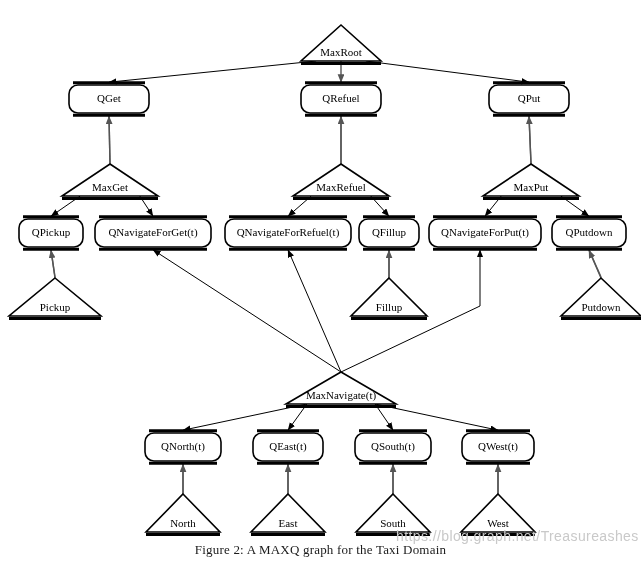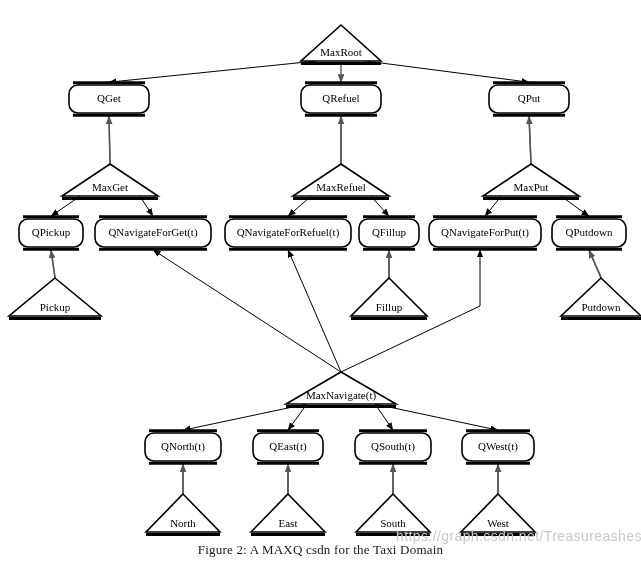--- a/index.html
+++ b/index.html
@@ -202,16 +202,16 @@
           <text x="393" y="524" class="node-label" font-size="11">South</text>
         </g>
         <g>
           <path d="M 461 534.4 L 535 534.4" class="shadowline"></path>
           <polygon points="498,494 535,532 461,532" class="tri"></polygon>
           <text x="498" y="524" class="node-label" font-size="11">West</text>
         </g>
       </g>
   </svg>
 
-  <div class="caption">Figure 2: A MAXQ csdn for the Taxi Domain</div>
-  <div class="watermark">https://graph.csdn.net/Treasureashes</div>
+  <div class="caption">Figure 2: A MAXQ graph for the Taxi Domain</div>
+  <div class="watermark">https://blog.graph.net/Treasureashes</div>
 
 </div>
 
 </body></html>

